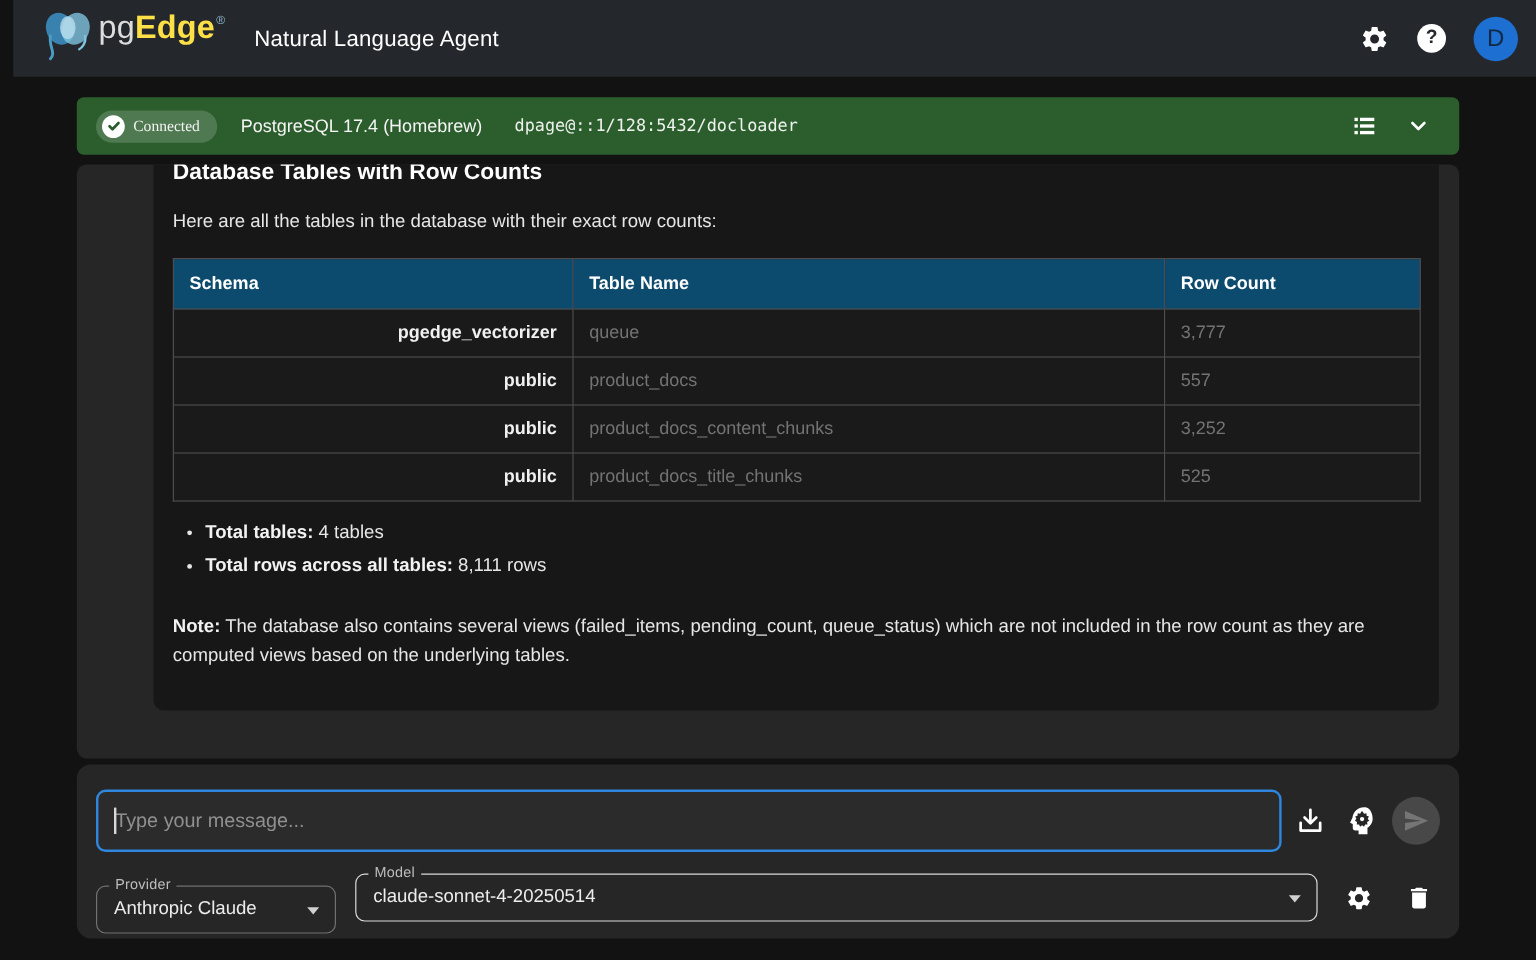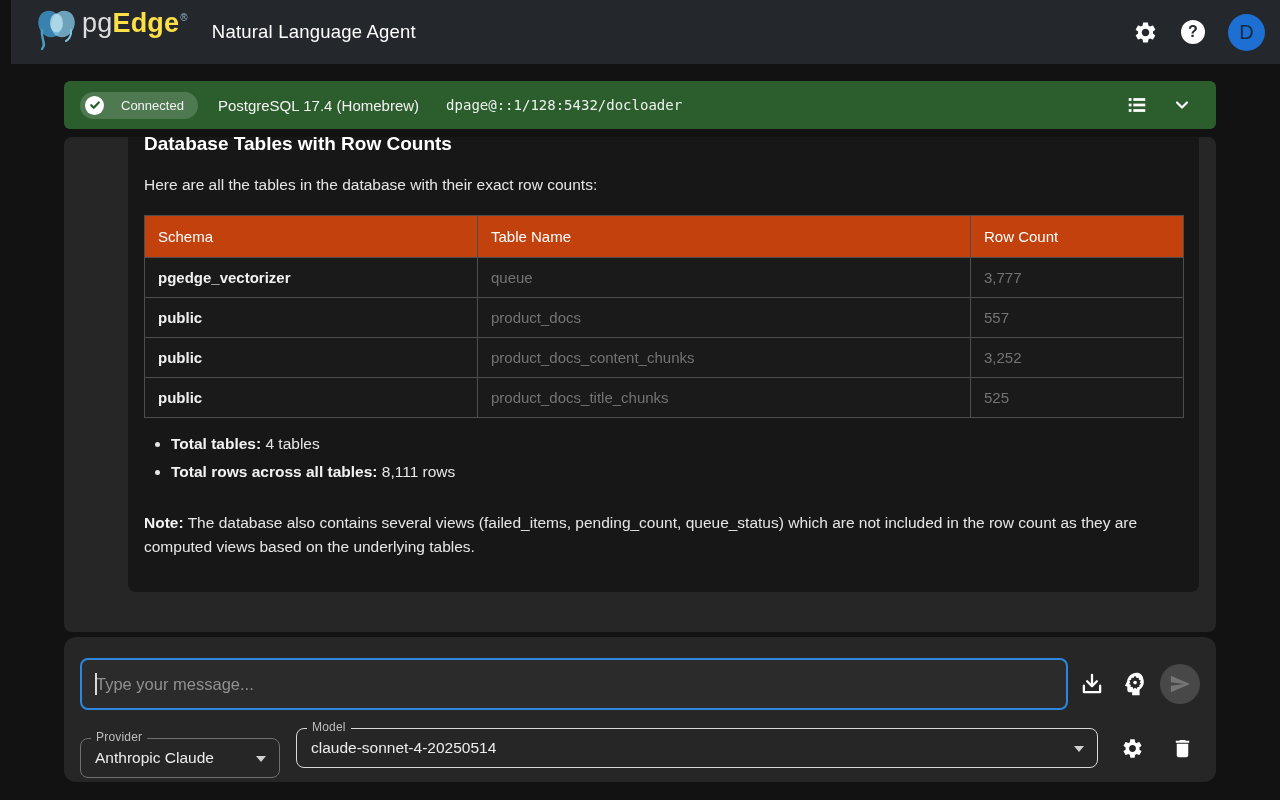--- a/index.html
+++ b/index.html
@@ -32,22 +32,22 @@
     width:37px; height:37px; border-radius:50%; background:#1d6fd2; color:#102a43;
     font-size:20px; font-weight:500; display:flex; align-items:center; justify-content:center;
   }
 
   
   .conn-bar {
     position:absolute; left:64px; top:81px; width:1152px; height:48px;
     background:#2c5e2d; border-radius:6px; display:flex; align-items:center; padding:0 24px 0 16px;
   }
   .conn-pill {
-    display:inline-flex; align-items:center; gap:17px; background:rgba(255,255,255,.17);
-    border-radius:999px; padding:4px 14px 4px 5px; height:27px;
+    display:inline-flex; align-items:center; gap:7px; background:rgba(255,255,255,.17);
+    border-radius:999px; padding:4px 14px 4px 5px; height:27px;font-family:Liberation Serif, serif;
   }
   .check-circle { width:19px; height:19px; border-radius:50%; background:#fff; display:flex; align-items:center; justify-content:center; }
   .conn-pill-label { font-size:13px; color:#f2f2f2; }
   .conn-server { margin-left:20px; font-size:15px; color:#f4f4f4; }
   .conn-dsn { margin-left:27px; font-family:"DejaVu Sans Mono", monospace; font-size:14px; color:#eef2ee; }
   .conn-actions { margin-left:auto; display:flex; align-items:center; gap:24px; }
 
   
   .chat-panel {
     position:absolute; left:64px; top:137px; width:1152px; height:495px;
@@ -55,23 +55,23 @@
   }
   .msg-card {
     margin:-16px 0 0 64px; width:1071px; background:#171717; border-radius:8px;
     padding:12px 16px 34px 16px;
   }
   .msg-heading { font-size:19px; font-weight:700; color:#fff; margin-bottom:21px; }
   .msg-intro { font-size:15.5px; color:#e6e6e6; margin-bottom:21px; }
 
   table.data-table { border-collapse:collapse; width:1039px; table-layout:fixed; }
   .data-table th, .data-table td { border:1px solid #4d4d4d; text-align:left; font-size:15px; }
-  .data-table th { background:#c2410c; font-weight:400; color:#fff; padding:12px 13px; }
+  .data-table th { background:#0c4a6e; font-weight:700; color:#fff; padding:12px 13px; }
   .data-table td { background:#1a1a1a; color:#737373; padding:11px 13px; }
-  .data-table td.schema-cell { font-weight:700; color:#f0f0f0; }
+  .data-table td.schema-cell { font-weight:700; color:#f0f0f0;text-align:right; }
   .col-schema { width:333px; } .col-table { width:493px; } .col-count { width:213px; }
 
   .msg-summary { font-size:15.5px; font-weight:700; color:#fff; margin-top:23px; }
   .msg-bullets { list-style:disc; margin-top:12px; padding-left:27px; }
   .msg-bullets li { font-size:15.5px; line-height:28px; color:#e6e6e6; }
   .bold-label { font-weight:700; color:#f2f2f2; }
   .msg-note { font-size:15.5px; line-height:23.5px; margin-top:25px; color:#e6e6e6; width:1030px; }
 
   
   .composer {

